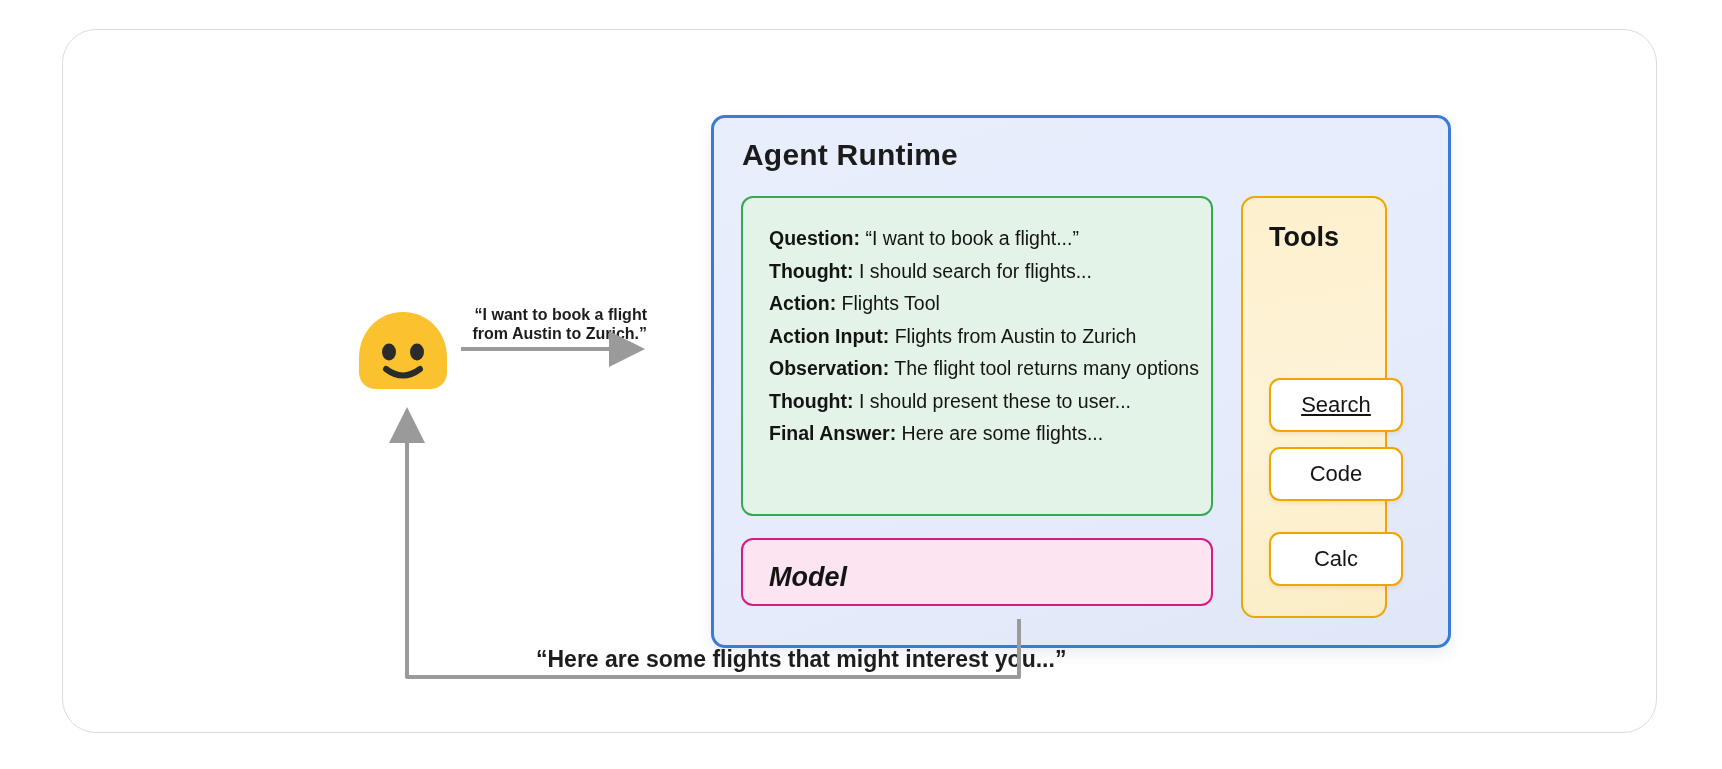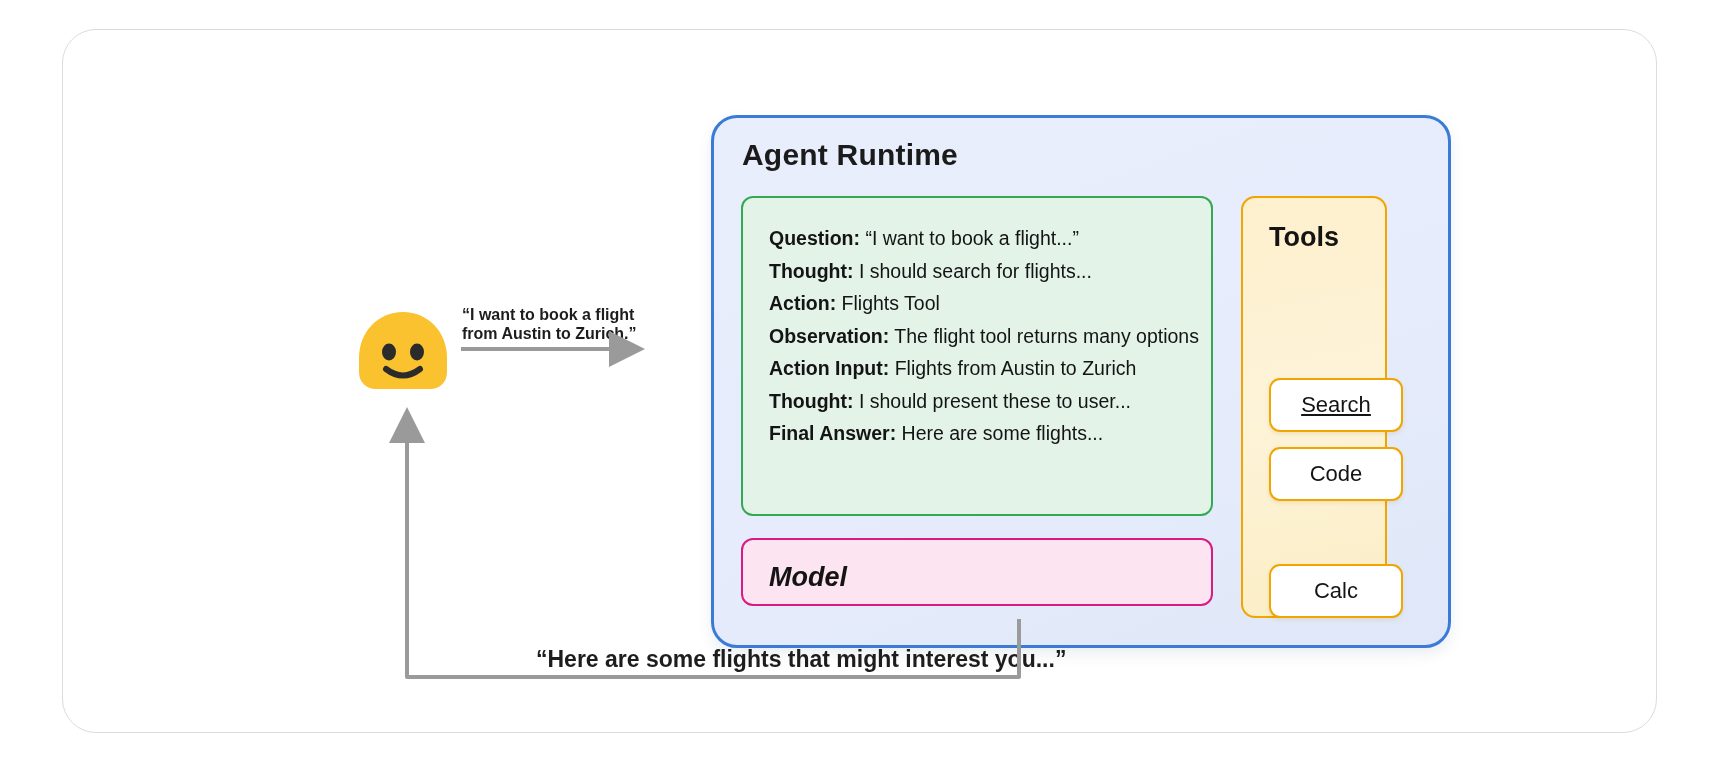--- a/index.html
+++ b/index.html
@@ -30,21 +30,21 @@
 
   
   .runtime {
     position: absolute;
     left: 648px;
     top: 85px;
     width: 740px;
     height: 533px;
     box-sizing: border-box;
     border: 3px solid #3a7bd5;
-    border-radius: 26px;
+    border-radius: 14px;
     background: linear-gradient(160deg, #e8eefc 0%, #e6ecfb 55%, #dfe7f8 100%);
     box-shadow: 0 6px 14px rgba(60,80,140,0.10);
   }
   .runtime-title {
     position: absolute;
     left: 28px;
     top: 20px;
     font-size: 30px;
     font-weight: 600;
     color: #1b1b1b;
@@ -128,41 +128,42 @@
     display: flex;
     align-items: center;
     justify-content: center;
     font-size: 22px;
     color: #141414;
     box-shadow: 0 2px 4px rgba(170,130,20,0.14);
   }
   .tool-btn.t0 { top: 79px; }
   .tool-btn.t1 { top: 180px; text-decoration: underline; }
   .tool-btn.t2 { top: 249px; }
-  .tool-btn.t3 { top: 334px; margin-top: 32px; }
+  .tool-btn.t3 { top: 334px; }
 
   
   .user-face {
     position: absolute;
     left: 356px;
     top: 310px;
     width: 94px;
     height: 82px;
   }
 
   
   .req-label {
     position: absolute;
     left: 462px;
     top: 305px;
     width: 185px;
     font-size: 16px;
     line-height: 19px;
     font-weight: 600;
     color: #1d1d1d;
+    text-align: right;
   }
   .resp-label {
     position: absolute;
     left: 536px;
     top: 646px;
     font-size: 23px;
     font-weight: 600;
     color: #1d1d1d;
     white-space: nowrap;
   }
@@ -192,26 +193,26 @@
       </div>
       <div class="rline">
         <b>Thought:</b>
         <span>I should search for flights...</span>
       </div>
       <div class="rline">
         <b>Action:</b>
         <span>Flights Tool</span>
       </div>
       <div class="rline">
+        <b>Action Input:</b>
+        <span>Flights from Austin to Zurich</span>
+      </div>
+      <div class="rline">
         <b>Observation:</b>
         <span>The flight tool returns many options</span>
-      </div>
-      <div class="rline">
-        <b>Action Input:</b>
-        <span>Flights from Austin to Zurich</span>
       </div>
       <div class="rline">
         <b>Thought:</b>
         <span>I should present these to user...</span>
       </div>
       <div class="rline">
         <b>Final Answer:</b>
         <span>Here are some flights...</span>
       </div>
     </div>

